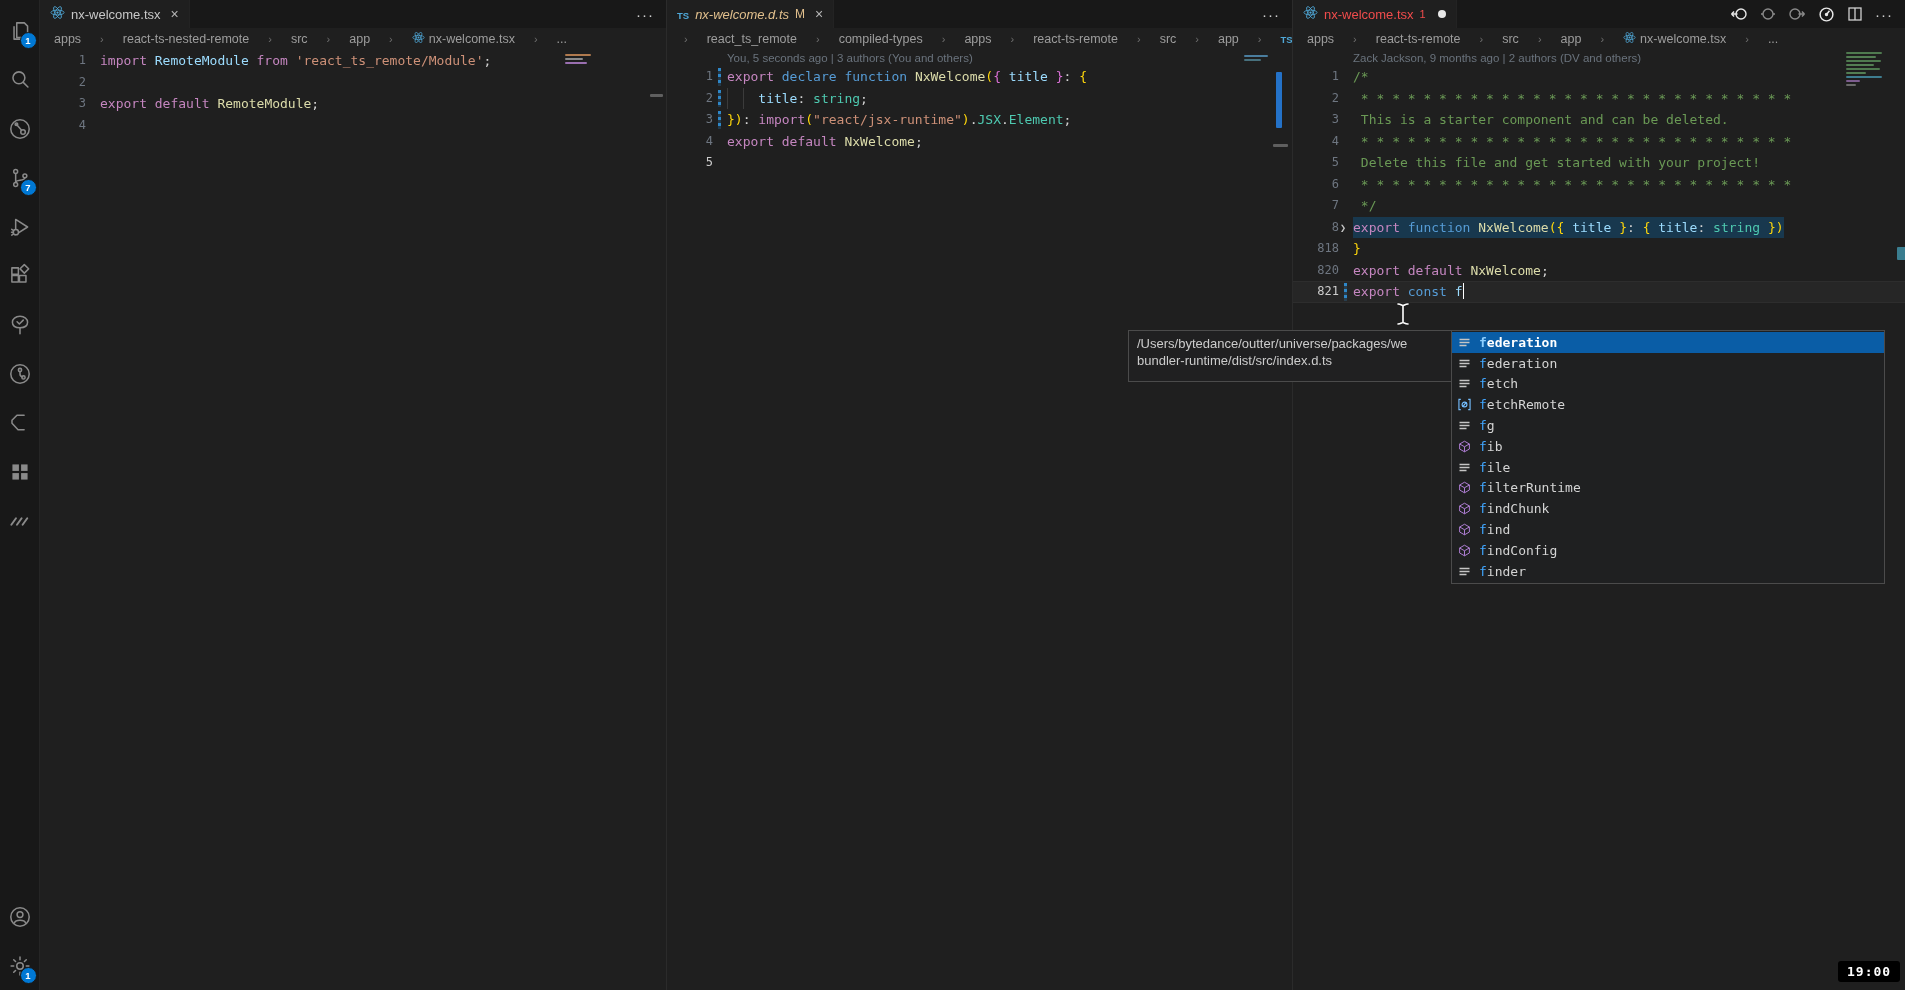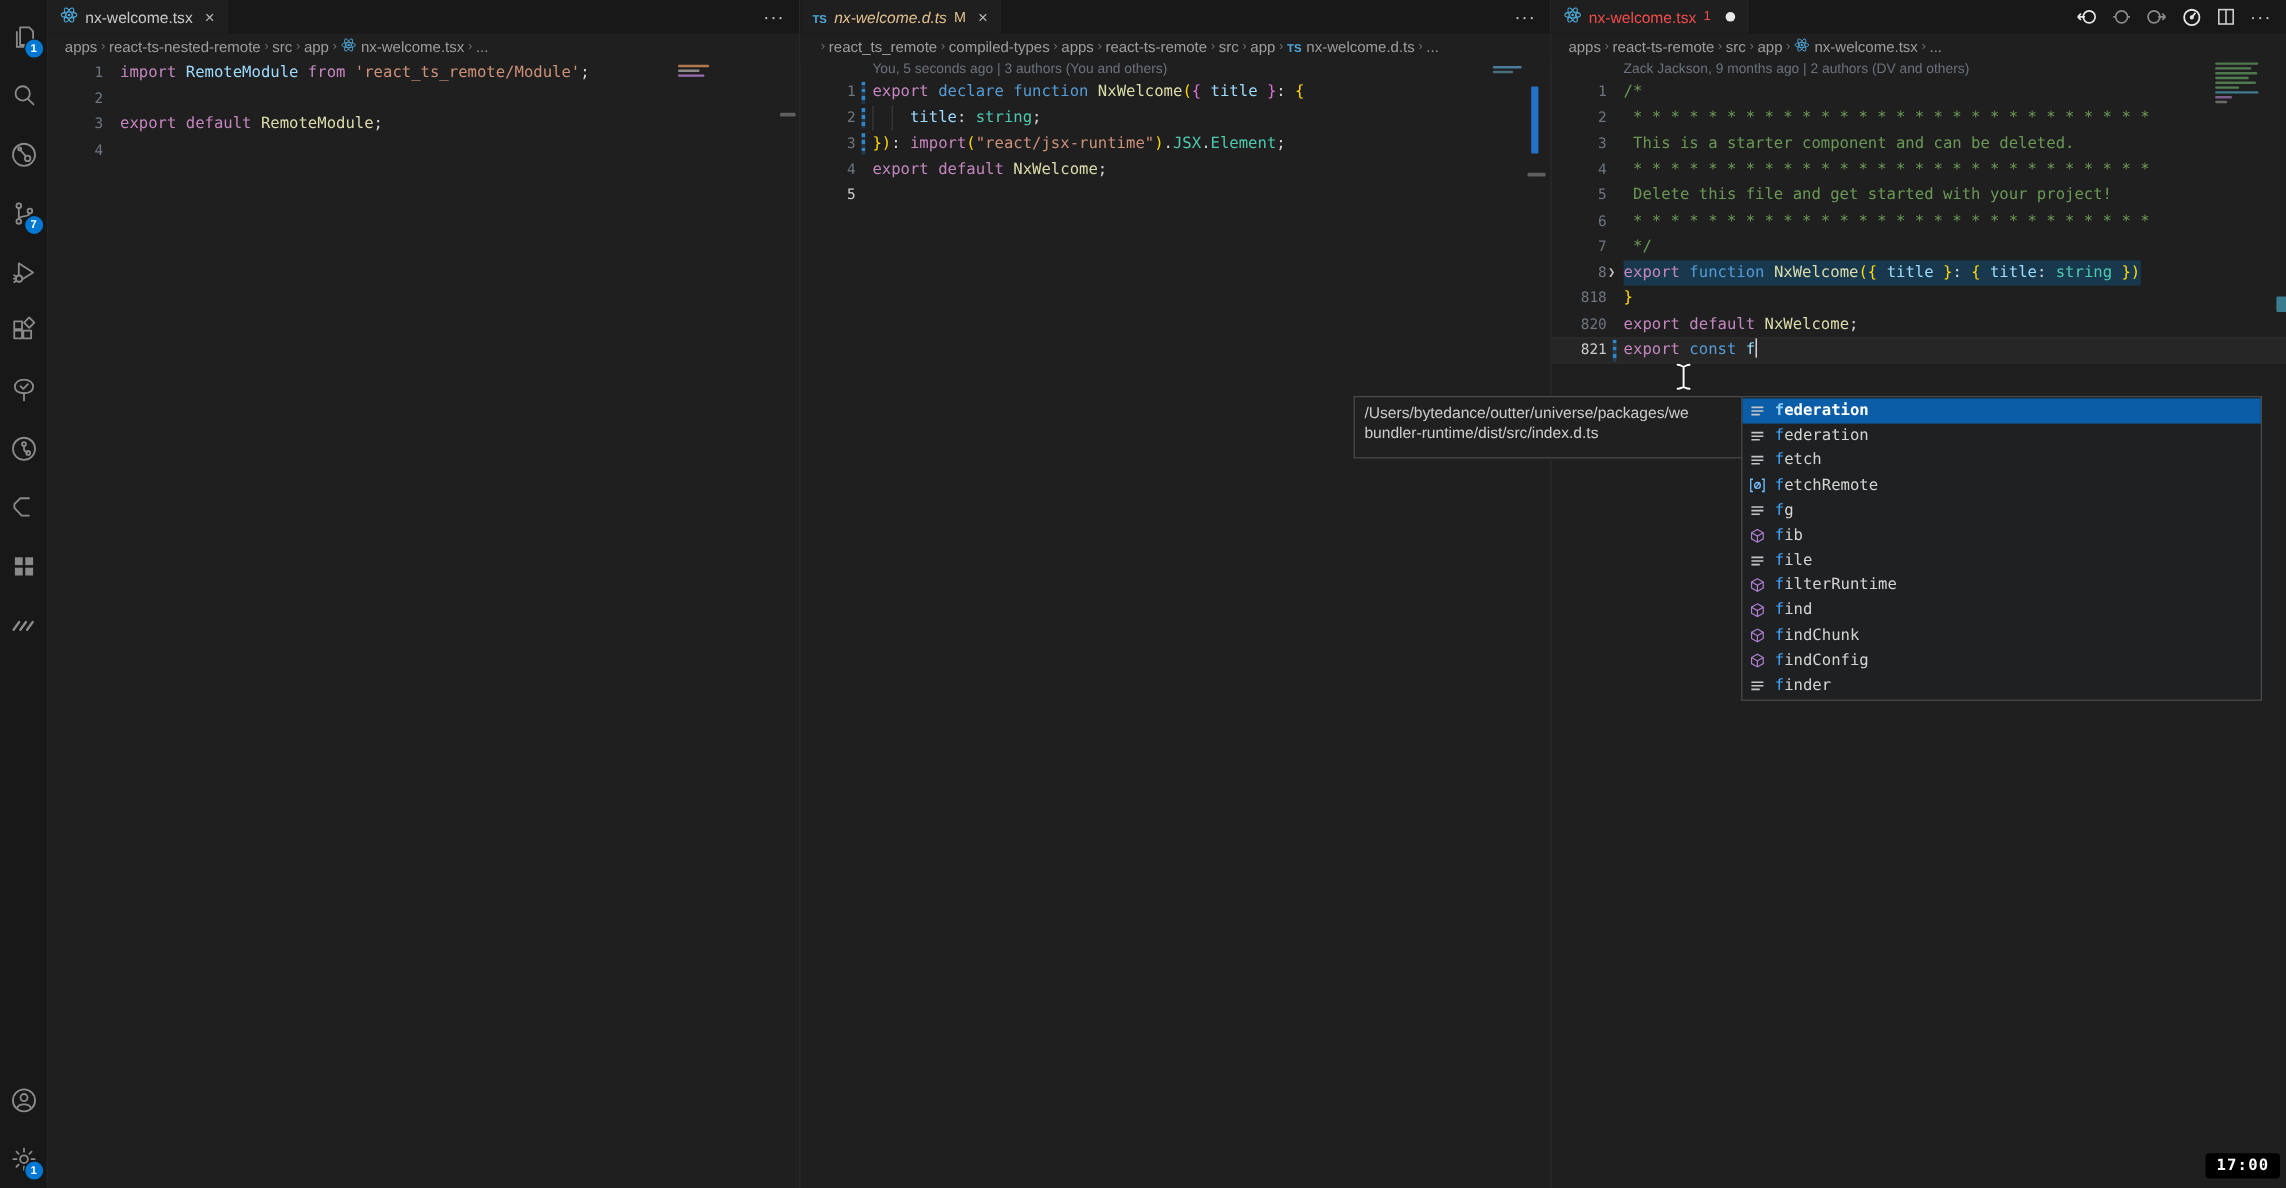--- a/index.html
+++ b/index.html
@@ -25,21 +25,21 @@
   .tab-label.modified{color:#e2c08d;font-style:italic;}
   .tab-label.error{color:#f14c4c;}
   .tab-git{color:#e2c08d;font-size:12px;}
   .tab-errcount{color:#f14c4c;font-size:11px;}
   .tab-close{color:#b6b6b6;font-size:14px;margin-left:4px;line-height:1;}
   .tab-dot{width:8px;height:8px;border-radius:50%;background:#e8e8e8;margin-left:6px;}
   .tab-actions{margin-left:auto;display:flex;align-items:center;gap:12px;padding-right:12px;color:#cfcfcf;}
   .tab-actions .dots{font-size:15px;letter-spacing:1px;color:#cfcfcf;cursor:pointer;}
   .ta-icon{cursor:pointer;display:flex;align-items:center;}
 
-  .breadcrumbs{height:22px;background:#1f1f1f;display:flex;align-items:center;font-size:12.5px;color:#9d9d9d;padding-left:14px;gap:0;flex:none;white-space:nowrap;overflow:hidden;}
+  .breadcrumbs{height:22px;background:#1f1f1f;display:flex;align-items:center;font-size:12.5px;color:#9d9d9d;padding-left:14px;gap:16px;flex:none;white-space:nowrap;overflow:hidden;}
   .crumb{cursor:pointer;display:flex;align-items:center;gap:4px;}
   .crumb-sep{color:#6f6f6f;font-size:11px;padding:0 3px;}
   .ts-mini{color:#4fa8d8;font-weight:bold;font-size:9.5px;letter-spacing:0;}
 
   .editor{flex:1;position:relative;font-family:"DejaVu Sans Mono","Liberation Mono",monospace;font-size:13px;overflow:hidden;}
   .blame{height:16px;line-height:16px;color:#6a737d;font-size:11.5px;font-family:"Liberation Sans",sans-serif;padding-left:60px;white-space:nowrap;}
   .line{display:flex;height:21.5px;line-height:21.5px;position:relative;white-space:pre;}
   .ln{width:46px;flex:none;text-align:right;color:#6e7681;font-size:12px;user-select:none;}
   .ln.cur{color:#cccccc;}
   .gdeco{width:14px;flex:none;position:relative;}
@@ -496,51 +496,51 @@
       </span>
       <span class="s-label"><span class="match">f</span>ilterRuntime</span>
     </div>
     <div class="s-row">
       <span class="s-icon">
         <svg width="13" height="13" viewBox="0 0 16 16" stroke="#b180d7" stroke-width="1.2" fill="none">
           <path d="M8 1.5l6 3.4v6.2l-6 3.4-6-3.4V4.9z"></path>
           <path d="M2 4.9l6 3.4 6-3.4M8 8.3v6.2"></path>
         </svg>
       </span>
-      <span class="s-label"><span class="match">f</span>ind</span>
+      <span class="s-label"><span class="match">f</span>indChunk</span>
     </div>
     <div class="s-row">
       <span class="s-icon">
         <svg width="13" height="13" viewBox="0 0 16 16" stroke="#b180d7" stroke-width="1.2" fill="none">
           <path d="M8 1.5l6 3.4v6.2l-6 3.4-6-3.4V4.9z"></path>
           <path d="M2 4.9l6 3.4 6-3.4M8 8.3v6.2"></path>
         </svg>
       </span>
-      <span class="s-label"><span class="match">f</span>indChunk</span>
+      <span class="s-label"><span class="match">f</span>ind</span>
     </div>
     <div class="s-row">
       <span class="s-icon">
         <svg width="13" height="13" viewBox="0 0 16 16" stroke="#b180d7" stroke-width="1.2" fill="none">
           <path d="M8 1.5l6 3.4v6.2l-6 3.4-6-3.4V4.9z"></path>
           <path d="M2 4.9l6 3.4 6-3.4M8 8.3v6.2"></path>
         </svg>
       </span>
       <span class="s-label"><span class="match">f</span>indConfig</span>
     </div>
     <div class="s-row">
       <span class="s-icon">
         <svg width="13" height="13" viewBox="0 0 13 13" stroke="#c5c5c5" stroke-width="1.3" fill="none">
           <path d="M1.5 3.5h10M1.5 6.5h10M1.5 9.5h7"></path>
         </svg>
       </span>
       <span class="s-label"><span class="match">f</span>inder</span>
     </div>
   </div>
 
-<div class="rec-timer">17:00</div>
+<div class="rec-timer">19:00</div>
 
 <svg class="mouse-cursor" width="16" height="26" viewBox="0 0 16 26">
   <g stroke="#1f1f1f" stroke-width="3.6" fill="none" stroke-linecap="round">
     <path d="M3 3c2.5 0 4 1.5 5 1.5S10.5 3 13 3M8 4.5v17M3 23c2.5 0 4-1.5 5-1.5s2 1.5 5 1.5"></path>
   </g>
   <g stroke="#ffffff" stroke-width="1.6" fill="none" stroke-linecap="round">
     <path d="M3 3c2.5 0 4 1.5 5 1.5S10.5 3 13 3M8 4.5v17M3 23c2.5 0 4-1.5 5-1.5s2 1.5 5 1.5"></path>
   </g>
 </svg>
 

